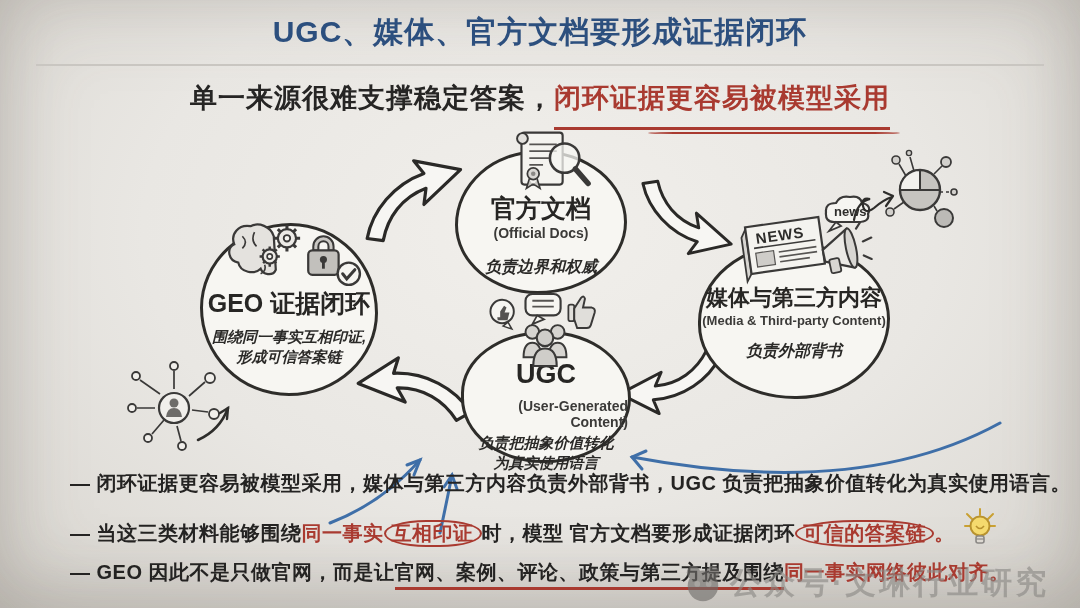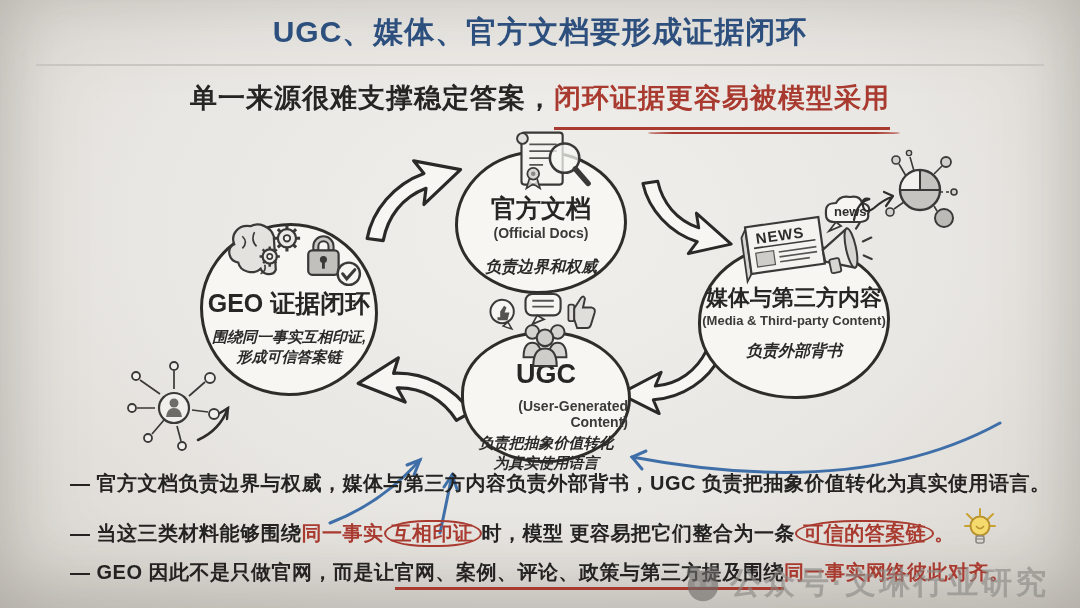--- a/index.html
+++ b/index.html
@@ -224,25 +224,25 @@
     </g>
     <g stroke="#3a3938" stroke-width="1.6" fill="none">
       <path d="M86,26 L94,18 M86,58 L89,63 M58,28 L51,16 M56,54 L46,61 M66,23 L62,9"></path>
       <path d="M92,44 L102,44" stroke-dasharray="3,3"></path>
     </g>
   </svg>
 
   <div class="bullets">
     <div class="bullet-line">
       <span>—</span>
-      <span>官方文档负责边界与权威，媒体与第三方内容负责外部背书，UGC 负责把抽象价值转化为真实使用语言。</span>
+      <span>闭环证据更容易被模型采用，媒体与第三方内容负责外部背书，UGC 负责把抽象价值转化为真实使用语言。</span>
     </div>
     <div class="bullet-line">
       <span>—</span>
-      <span>当这三类材料能够围绕</span><span class="red">同一事实</span><span class="red circled">互相印证</span><span>时，模型 更容易把它们整合为一条</span><span class="red circled">可信的答案链</span><span class="red">。</span><svg class="bulb-inline" width="34" height="40" viewBox="0 0 34 40">
+      <span>当这三类材料能够围绕</span><span class="red">同一事实</span><span class="red circled">互相印证</span><span>时，模型 官方文档要形成证据闭环</span><span class="red circled">可信的答案链</span><span class="red">。</span><svg class="bulb-inline" width="34" height="40" viewBox="0 0 34 40">
         <g stroke="#c9a032" stroke-width="2" stroke-linecap="round">
             <path d="M4,6 L9,11 M17,1 L17,7 M30,6 L25,11 M2,18 L8,18 M32,18 L26,18"></path>
           </g>
         <circle cx="17" cy="18" r="9.5" fill="#f5da6e" stroke="#b8922e" stroke-width="2"></circle>
         <path d="M13,18 q4,5 8,0" fill="none" stroke="#b8922e" stroke-width="1.6"></path>
         <rect x="13" y="28" width="8" height="7" rx="2" fill="#ddd9d2" stroke="#8a8885" stroke-width="1.6"></rect>
         <path d="M13,31 h8" stroke="#8a8885" stroke-width="1.2"></path>
       </svg>
     </div>
     <div class="bullet-line">

